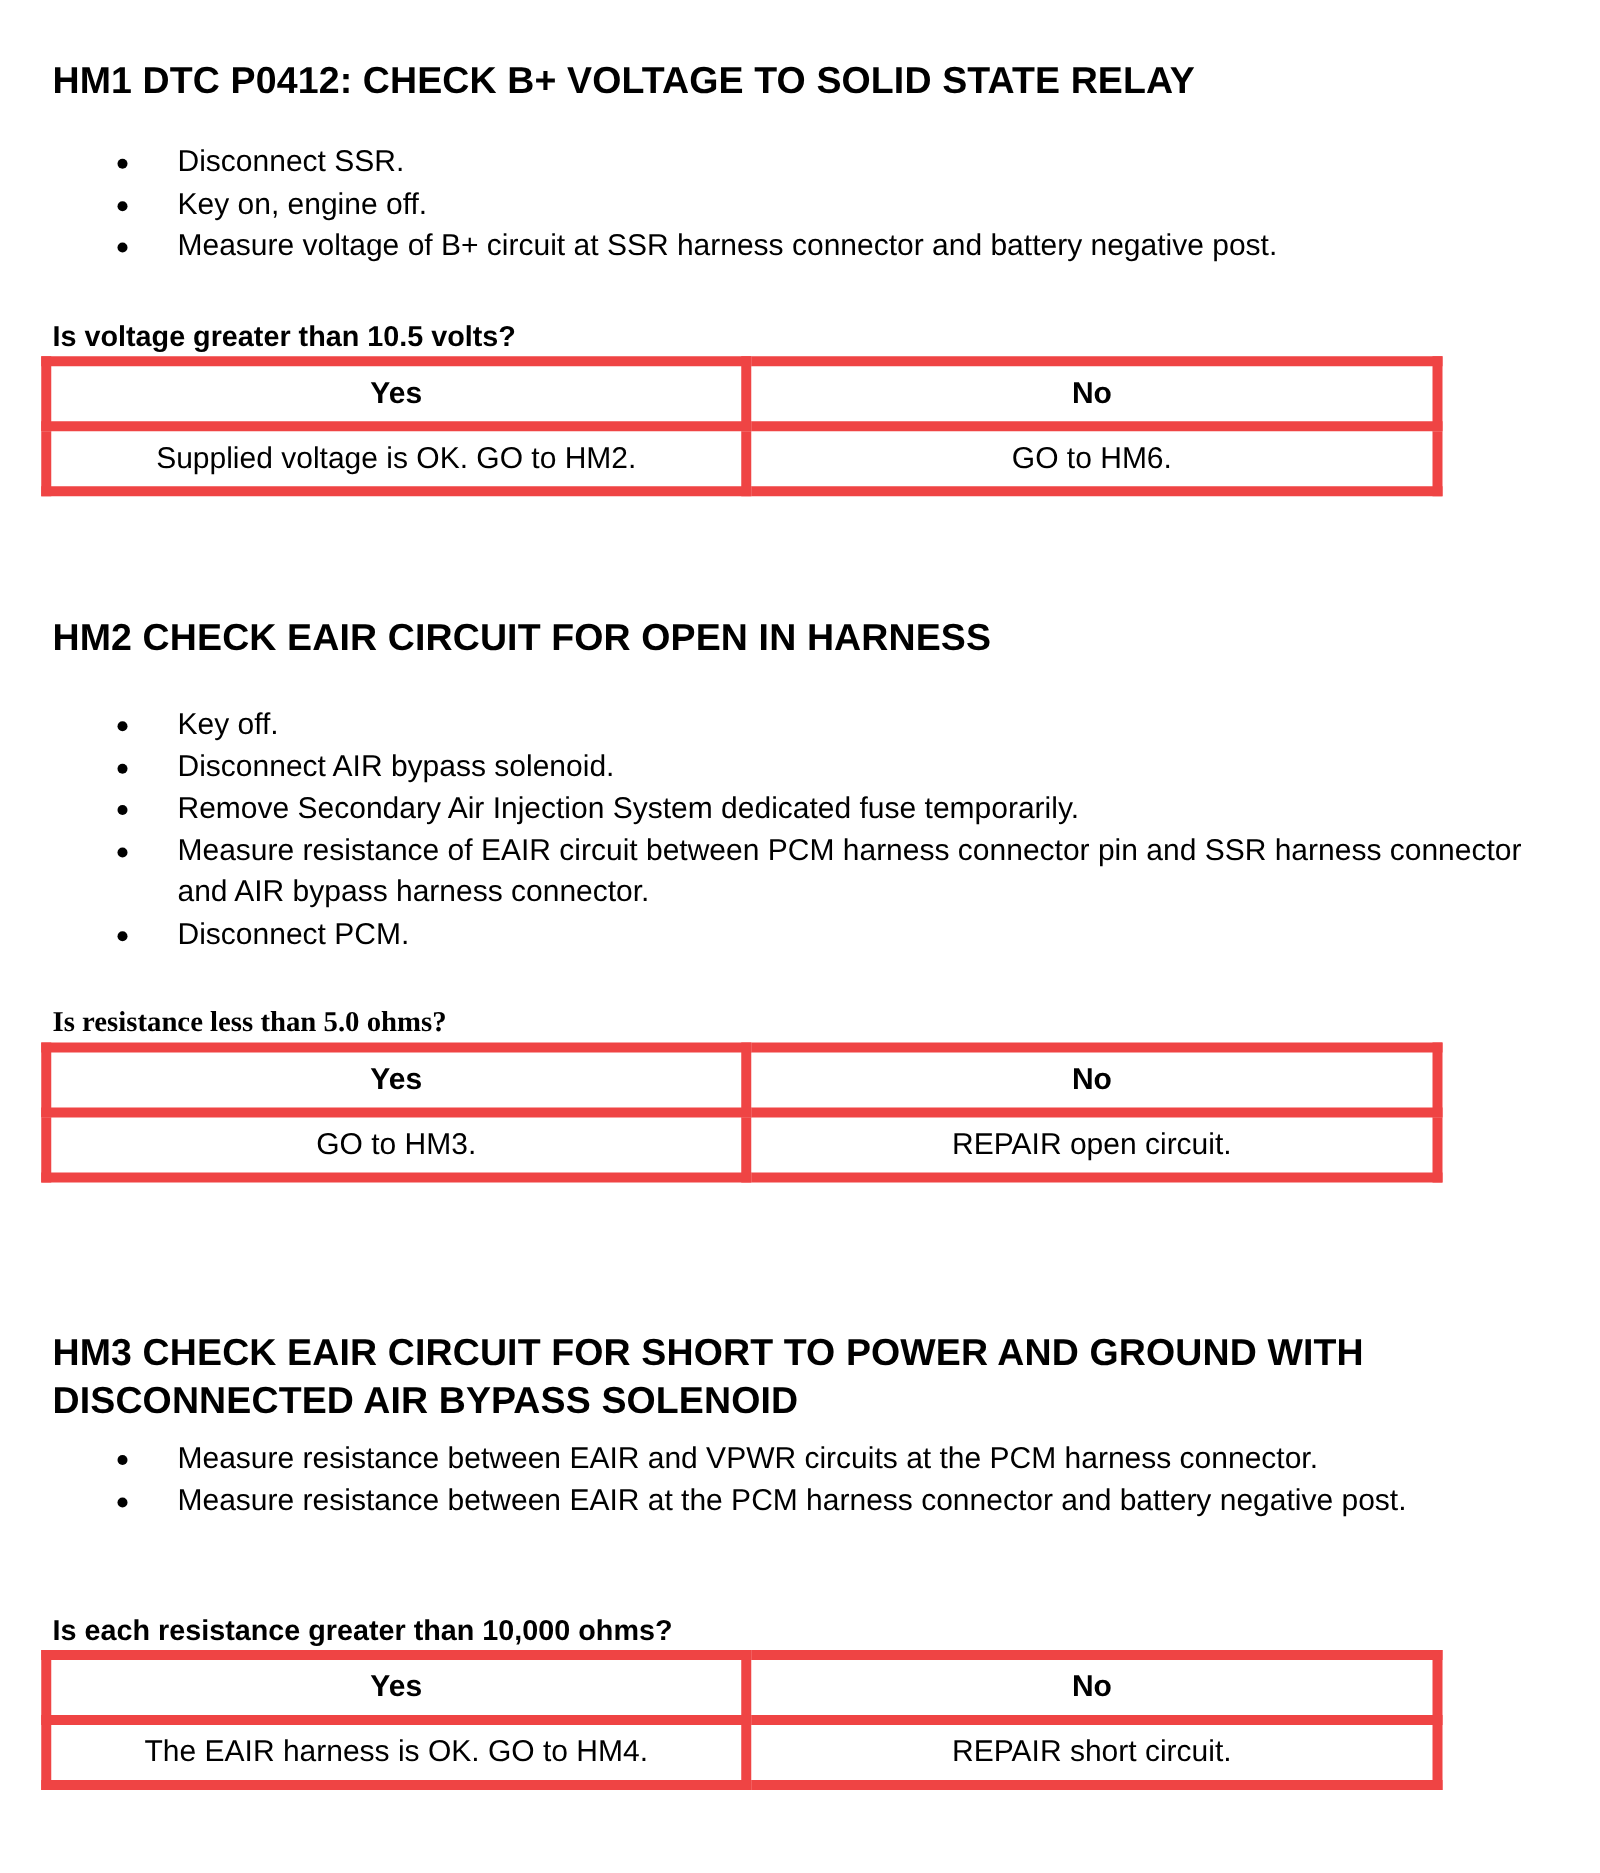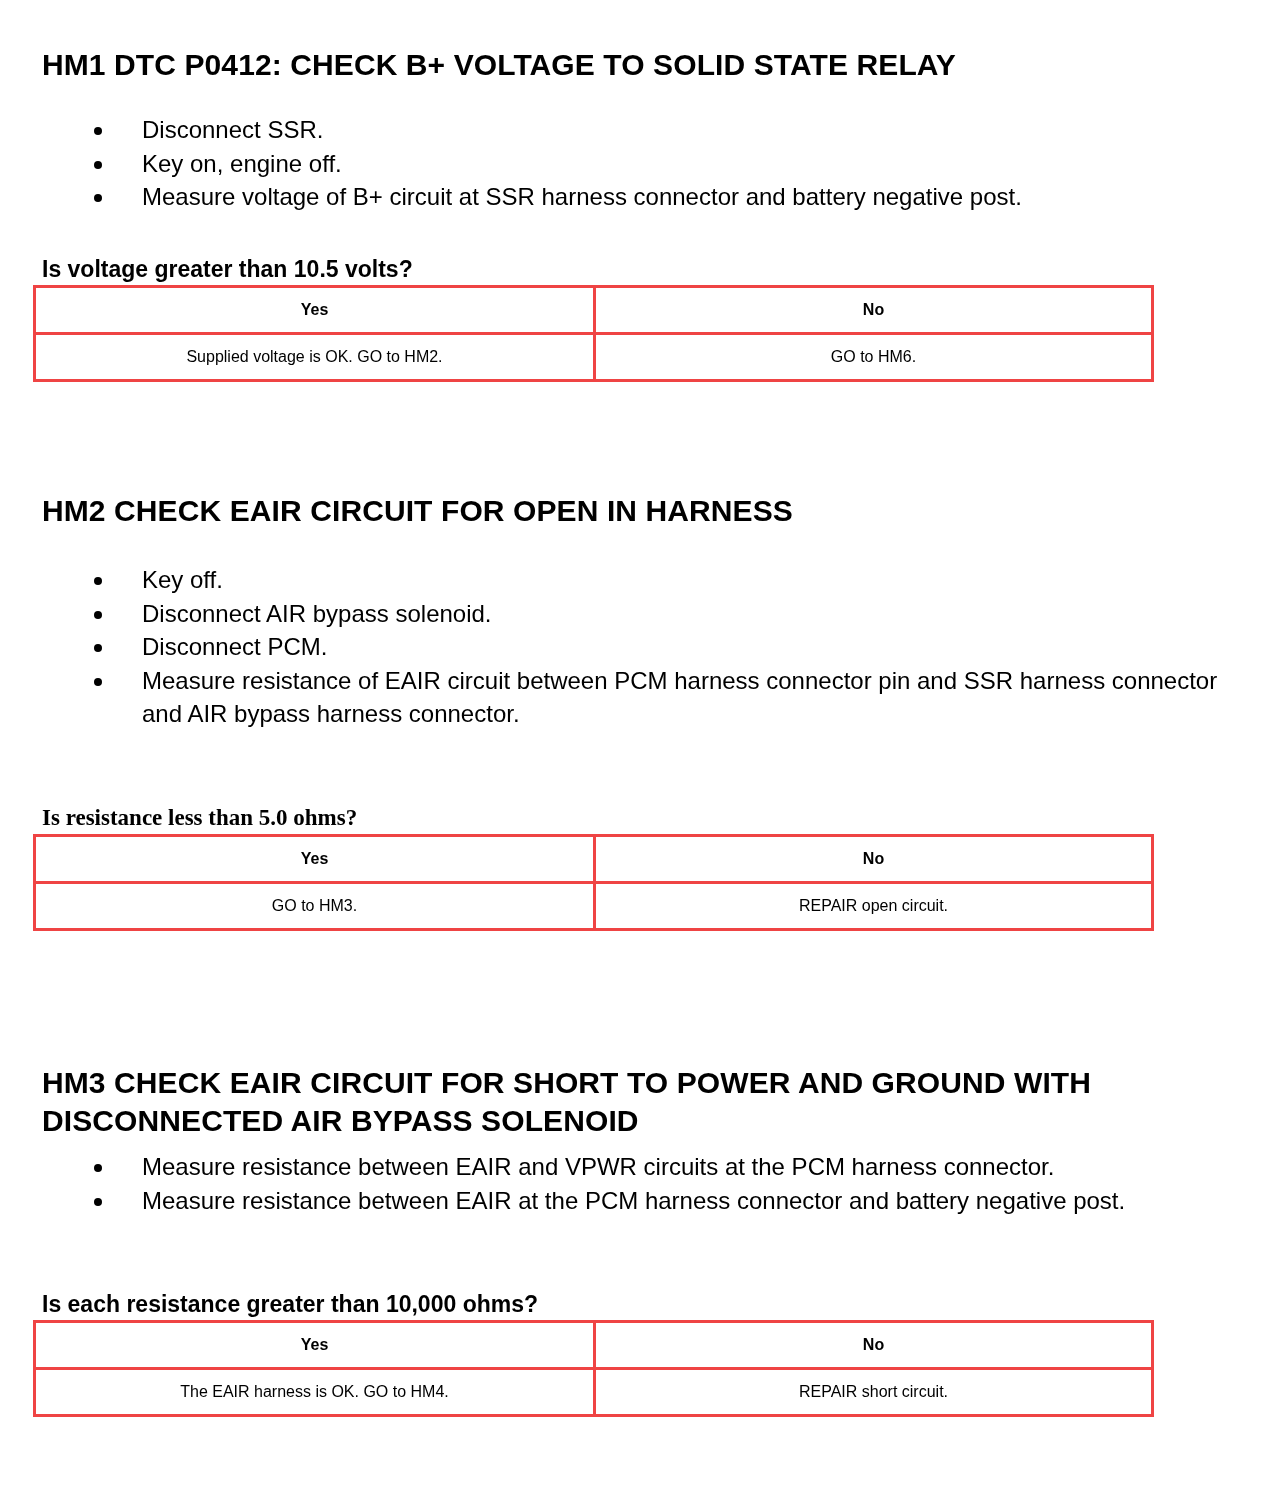--- a/index.html
+++ b/index.html
@@ -4,21 +4,21 @@
 <style>
   html, body { margin:0; padding:0; background:#ffffff; }
   body { width:1280px; height:1498px; position:relative; color:#000; font-family:"Liberation Sans", sans-serif; overflow:hidden; }
   .section { position:absolute; left:0; width:1280px; }
   .title { position:absolute; left:42px; font-weight:bold; font-size:30px; line-height:38px; letter-spacing:0.1px; margin:0; }
   .bullets { position:absolute; left:0; margin:0; padding:0; list-style:none; }
   .bullets li { position:relative; padding-left:142px; font-size:24px; line-height:33.5px; width:1080px; }
   .bullets li .dot { position:absolute; left:94px; top:14px; width:8px; height:8px; border-radius:50%; background:#000; }
   .question { position:absolute; left:42px; font-weight:bold; font-size:23px; line-height:28px; margin:0; }
   table.dt { position:absolute; left:33px; width:1121px; border-collapse:collapse; table-layout:fixed; }
-  table.dt td, table.dt th { border:3px solid #ef4444; height:44px; padding:0 8px; font-size:16px; }
+  table.dt td, table.dt th { border:8px solid #ef4444; height:44px; padding:0 8px; font-size:24px; }
   table.dt th { font-weight:bold; text-align:center; }
   table.dt td { text-align:center; }
   table.dt col.c1 { width:560px; }
 </style>
 </head>
 <body>
 
 <div class="section">
   <h1 class="title" style="top:35px;margin-top:11px;">
     <span>HM1 DTC P0412: CHECK B+ VOLTAGE TO SOLID STATE RELAY</span>
@@ -47,22 +47,23 @@
     </table>
 </div>
 
 <div class="section">
   <h1 class="title" style="top:492px;">
     <span>HM2 CHECK EAIR CIRCUIT FOR OPEN IN HARNESS</span>
   </h1>
   <ul class="bullets" style="top:563px;">
     <li><span class="dot"></span><span>Key off.</span></li>
     <li><span class="dot"></span><span>Disconnect AIR bypass solenoid.</span></li>
+    <li><span class="dot"></span><span>Remove Secondary Air Injection System dedicated fuse temporarily.</span></li>
+    <li><span class="dot"></span><span>Measure resistance of EAIR circuit between PCM harness connector pin and SSR harness connector and AIR bypass harness connector.</span></li>
     <li><span class="dot"></span><span>Disconnect PCM.</span></li>
-    <li><span class="dot"></span><span>Measure resistance of EAIR circuit between PCM harness connector pin and SSR harness connector and AIR bypass harness connector.</span></li>
   </ul>
   <p class="question" style="top:804px;font-family:Liberation Serif, serif;">Is resistance less than 5.0 ohms?</p>
   <table class="dt" style="top:834px;">
     <colgroup>
         <col class="c1">
         <col>
       </colgroup>
     <tbody>
         <tr>
       <th>Yes</th>

